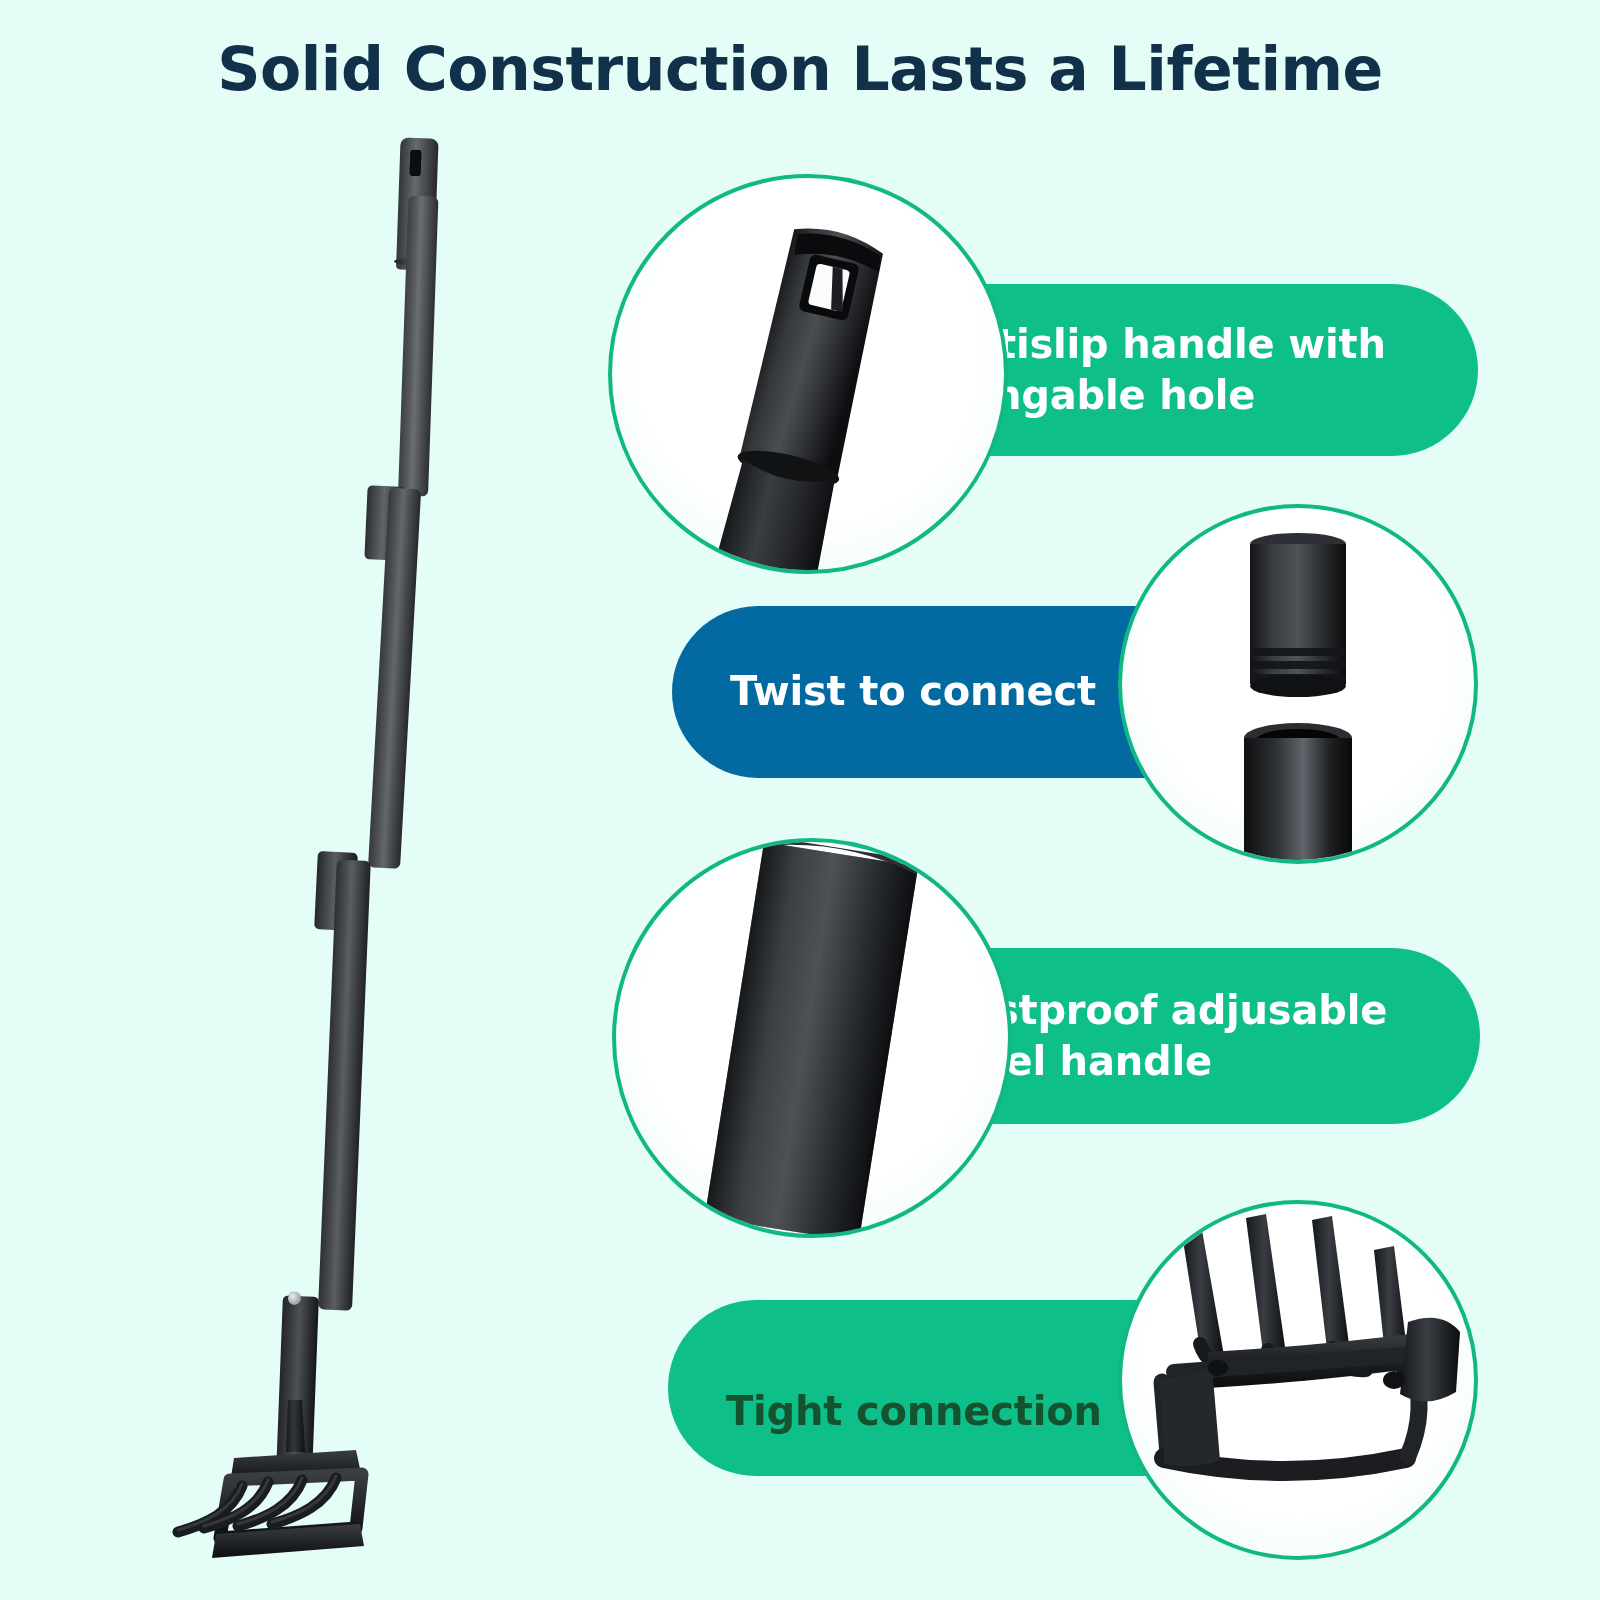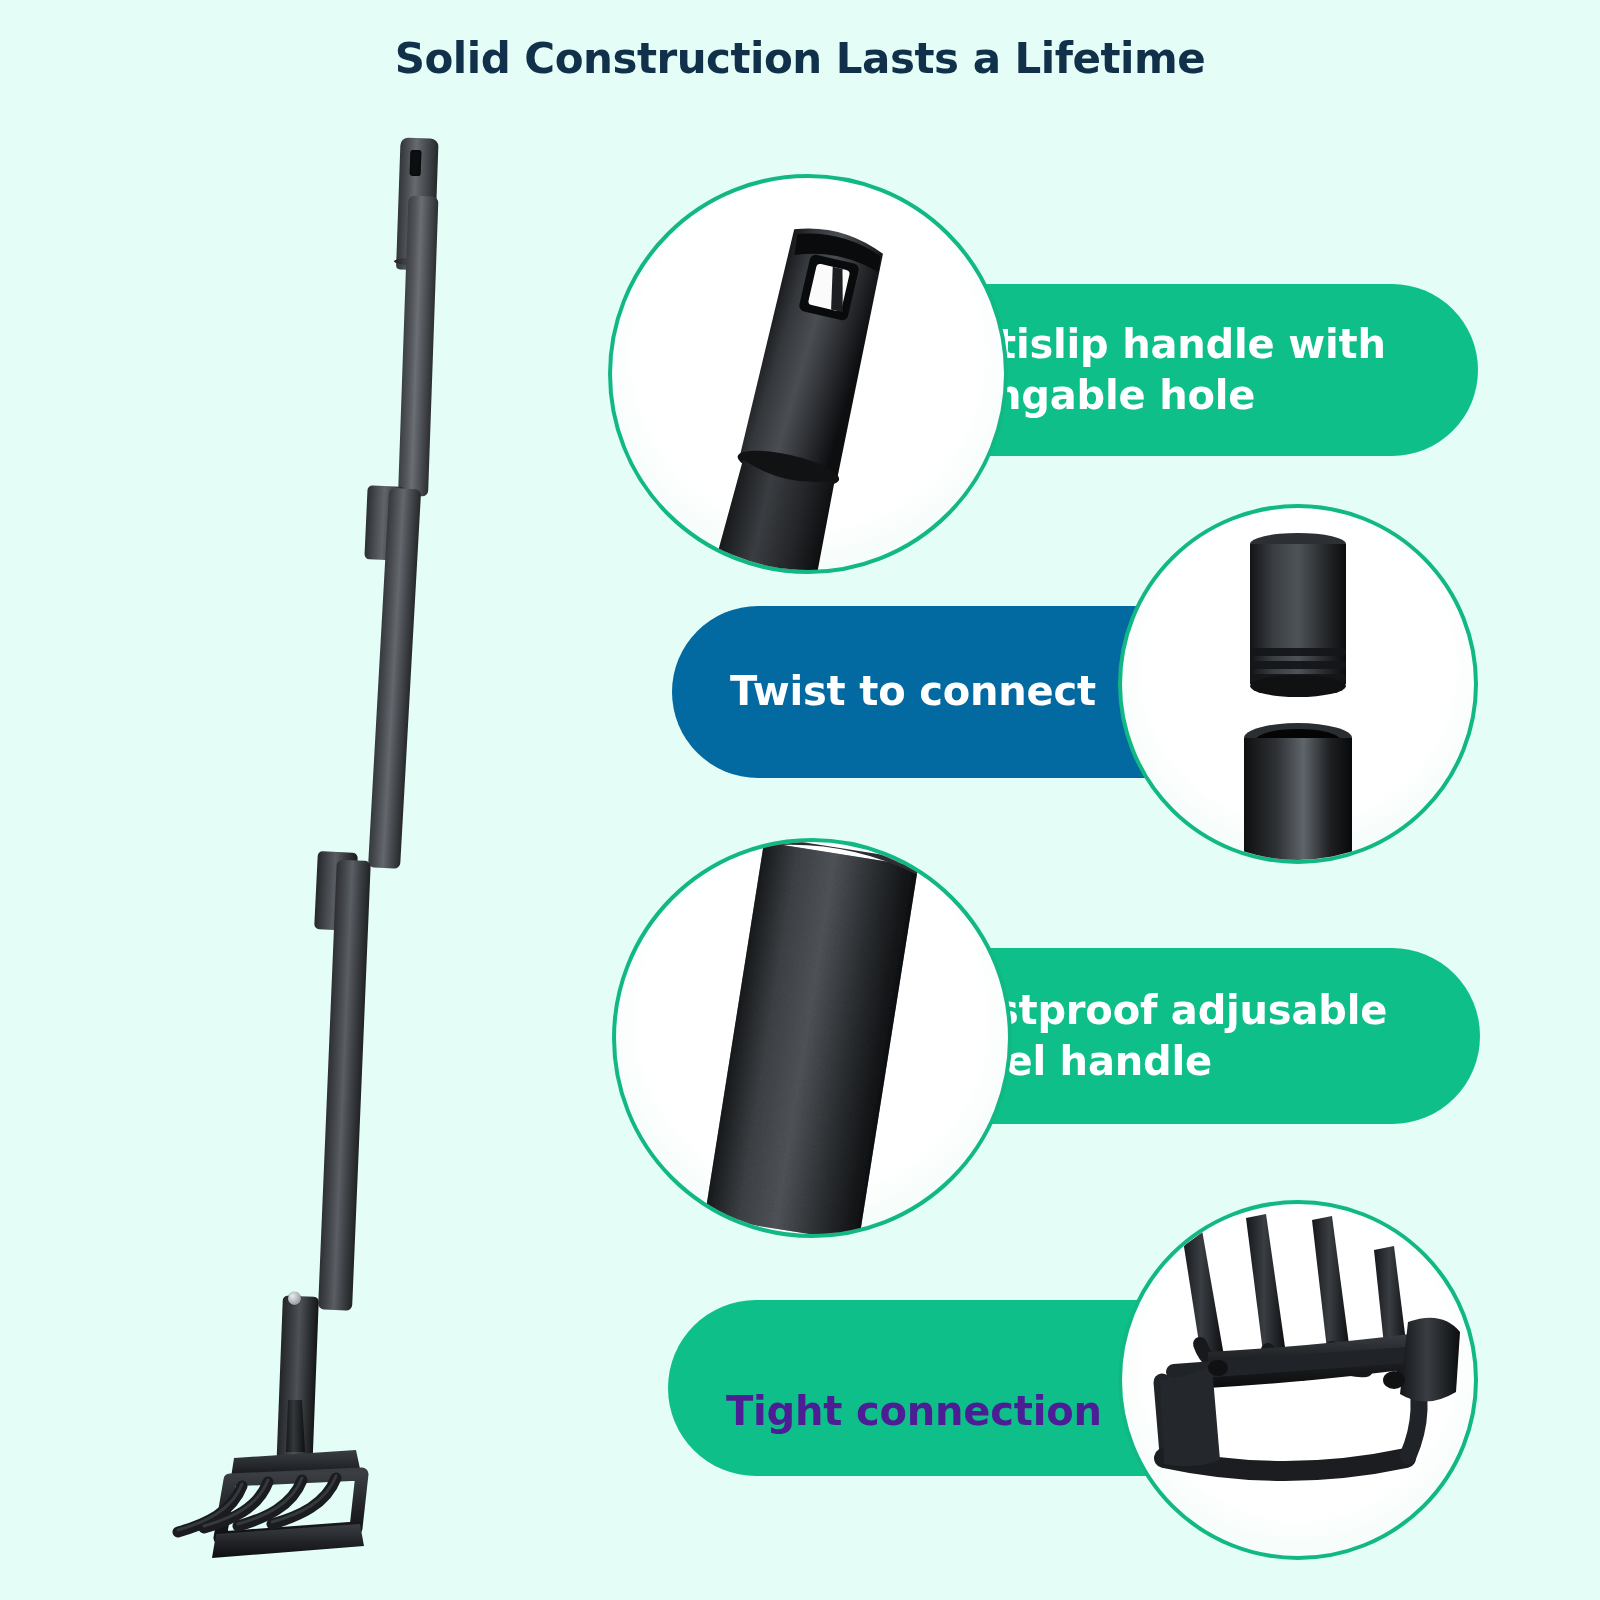--- a/index.html
+++ b/index.html
@@ -9,21 +9,21 @@
     font-family:"Liberation Sans", sans-serif;
     overflow:hidden;
     position:relative;
   }
   #stage{position:absolute;inset:0;width:1600px;height:1600px;}
 
   
   .title{
     position:absolute;left:0;top:34px;width:1600px;
     text-align:center;
-    font-size:42px;
+    font-size:60px;
     font-weight:700;
     letter-spacing:-0.5px;
     color:#113049;
     font-family:"DejaVu Sans","Liberation Sans",sans-serif;
     white-space:nowrap;
   }
 
   
   .hero{position:absolute;left:120;top:0;width:560px;height:1600px;}
 
@@ -295,21 +295,21 @@
             <rect x="118" y="10" width="156" height="380" fill="url(#c3a)" filter="url(#grain)" opacity="0.55"></rect>
             <path d="M118 14 q78 -20 156 4 l0 -14 l-156 0 Z" fill="#2b2e32"></path>
           </g>
         </svg>
     </div>
   </div>
 
   <div class="callout">
 
     <div class="pill left" style="left: 668px; top: 1300px; width: 548px; height: 176px; background: rgb(15, 191, 138);">
-      <span class="pill-text" style="color: #4c1d95; margin-top: 48px;">Tight connection</span>
+      <span class="pill-text" style="color: #14532d; margin-top: 48px;">Tight connection</span>
     </div>
 
     <div class="photo-circle" style="left: 1118px; top: 1200px; width: 352px; height: 352px; border-color: rgb(17, 184, 131);">
       <svg viewBox="0 0 352 352" width="352" height="352">
         <defs>
           <linearGradient id="c4a" x1="0" y1="0" x2="0" y2="1">
             <stop offset="0%" stop-color="#3b3f44"></stop>
             <stop offset="50%" stop-color="#1e2023"></stop>
             <stop offset="100%" stop-color="#0b0c0d"></stop>
           </linearGradient>

